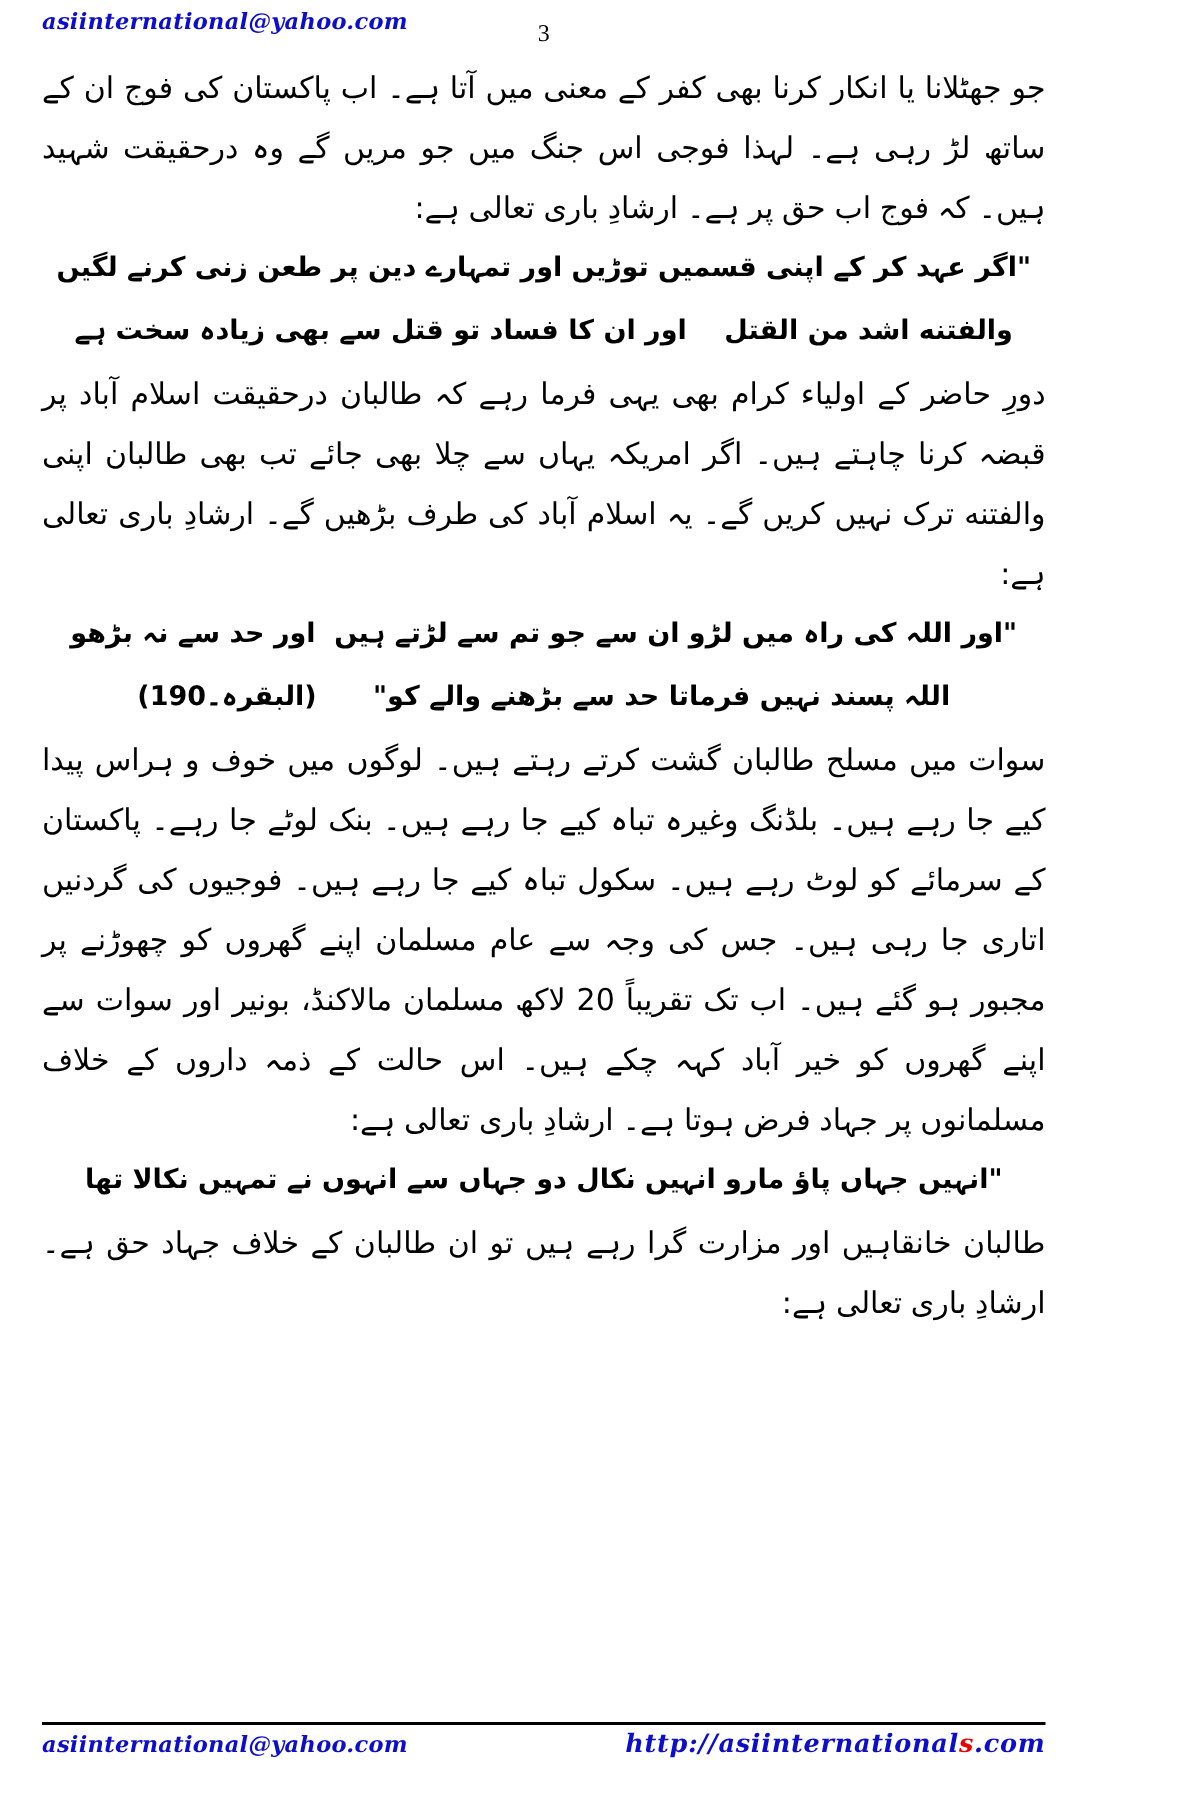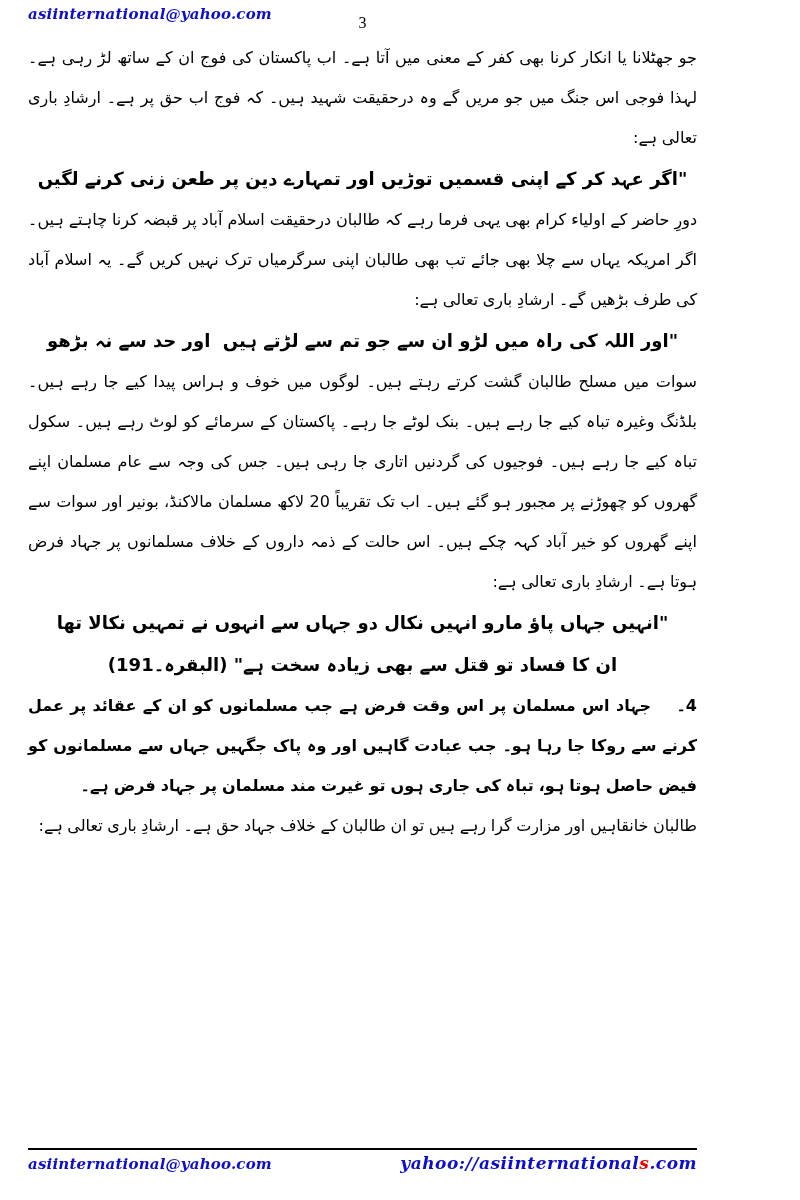--- a/index.html
+++ b/index.html
@@ -30,21 +30,21 @@
   .page-number {
     position: absolute; left: 50%; top: 10px;
     transform: translateX(-50%);
     font-family: "Liberation Serif", serif;
     font-size: 16px; color: #000;
   }
   
   .content { direction: rtl; unicode-bidi: embed; }
   .para {
     margin: 0;
-    font-size: 16px;
+    font-size: 20px;
     line-height: 40px;
     text-align: justify;
     text-align-last: right;
     word-spacing: -0.5px;
   }
   .para.num { font-weight: bold; }
   .quote { margin: 0; }
   .qline {
     font-size: 18px;
     font-weight: bold;
@@ -84,39 +84,41 @@
   <section class="content">
 
     <p class="para">جو جھٹلانا یا انکار کرنا بھی کفر کے معنی میں آتا ہے۔ اب پاکستان کی فوج ان کے ساتھ لڑ رہی ہے۔ لہذا فوجی اس جنگ میں جو مریں گے وہ درحقیقت شہید ہیں۔ کہ فوج اب حق پر ہے۔ ارشادِ باری تعالی ہے:</p>
 
     <div class="quote">
       <div class="qline">"اگر عہد کر کے اپنی قسمیں توڑیں اور تمہارے دین پر طعن زنی کرنے لگیں</div>
     </div>
 
 
 
+    <div class="quote">
+      <div class="qline">والفتنه اشد من القتل&nbsp;&nbsp;&nbsp;&nbsp;اور ان کا فساد تو قتل سے بھی زیادہ سخت ہے</div>
+    </div>
 
-    <p class="para">دورِ حاضر کے اولیاء کرام بھی یہی فرما رہے کہ طالبان درحقیقت اسلام آباد پر قبضہ کرنا چاہتے ہیں۔ اگر امریکہ یہاں سے چلا بھی جائے تب بھی طالبان اپنی سرگرمیاں ترک نہیں کریں گے۔ یہ اسلام آباد کی طرف بڑھیں گے۔ ارشادِ باری تعالی ہے:</p>
+    <p class="para">دورِ حاضر کے اولیاء کرام بھی یہی فرما رہے کہ طالبان درحقیقت اسلام آباد پر قبضہ کرنا چاہتے ہیں۔ اگر امریکہ یہاں سے چلا بھی جائے تب بھی طالبان اپنی والفتنه ترک نہیں کریں گے۔ یہ اسلام آباد کی طرف بڑھیں گے۔ ارشادِ باری تعالی ہے:</p>
 
     <div class="quote">
       <div class="qline">"اور اللہ کی راہ میں لڑو ان سے جو تم سے لڑتے ہیں&nbsp;&nbsp;اور حد سے نہ بڑھو</div>
+      <div class="qline">اللہ پسند نہیں فرماتا حد سے بڑھنے والے کو"&nbsp;&nbsp;&nbsp;&nbsp;&nbsp;&nbsp;(البقرہ۔190)</div>
     </div>
 
 
     <p class="para">سوات میں مسلح طالبان گشت کرتے رہتے ہیں۔ لوگوں میں خوف و ہراس پیدا کیے جا رہے ہیں۔ بلڈنگ وغیرہ تباہ کیے جا رہے ہیں۔ بنک لوٹے جا رہے۔ پاکستان کے سرمائے کو لوٹ رہے ہیں۔ سکول تباہ کیے جا رہے ہیں۔ فوجیوں کی گردنیں اتاری جا رہی ہیں۔ جس کی وجہ سے عام مسلمان اپنے گھروں کو چھوڑنے پر مجبور ہو گئے ہیں۔ اب تک تقریباً 20 لاکھ مسلمان مالاکنڈ، بونیر اور سوات سے اپنے گھروں کو خیر آباد کہہ چکے ہیں۔ اس حالت کے ذمہ داروں کے خلاف مسلمانوں پر جہاد فرض ہوتا ہے۔ ارشادِ باری تعالی ہے:</p>
 
     <div class="quote">
       <div class="qline">"انہیں جہاں پاؤ مارو انہیں نکال دو جہاں سے انہوں نے تمہیں نکالا تھا</div>
-      <div class="qline">ان کا فساد تو قتل سے بھی زیادہ سخت ہے"&nbsp;(البقرہ۔191)</div>
     </div>
 
-    <p class="para num">4۔&nbsp;&nbsp;&nbsp; جہاد اس مسلمان پر اس وقت فرض ہے جب مسلمانوں کو ان کے عقائد پر عمل کرنے سے روکا جا رہا ہو۔ جب عبادت گاہیں اور وہ پاک جگہیں جہاں سے مسلمانوں کو فیض حاصل ہوتا ہو، تباہ کی جاری ہوں تو غیرت مند مسلمان پر جہاد فرض ہے۔</p>
 
     <p class="para">طالبان خانقاہیں اور مزارت گرا رہے ہیں تو ان طالبان کے خلاف جہاد حق ہے۔ ارشادِ باری تعالی ہے:</p>
 
   </section>
 
   <div class="footer">
     <a href="#" class="email-link">asiinternational@yahoo.com</a>
-    <a href="#" class="url"><span>yahoo://asiinternational</span><span class="red-s">s</span><span>.com</span></a>
+    <a href="#" class="url"><span>http://asiinternational</span><span class="red-s">s</span><span>.com</span></a>
   </div>
 
 </div>
 
 </body></html>

